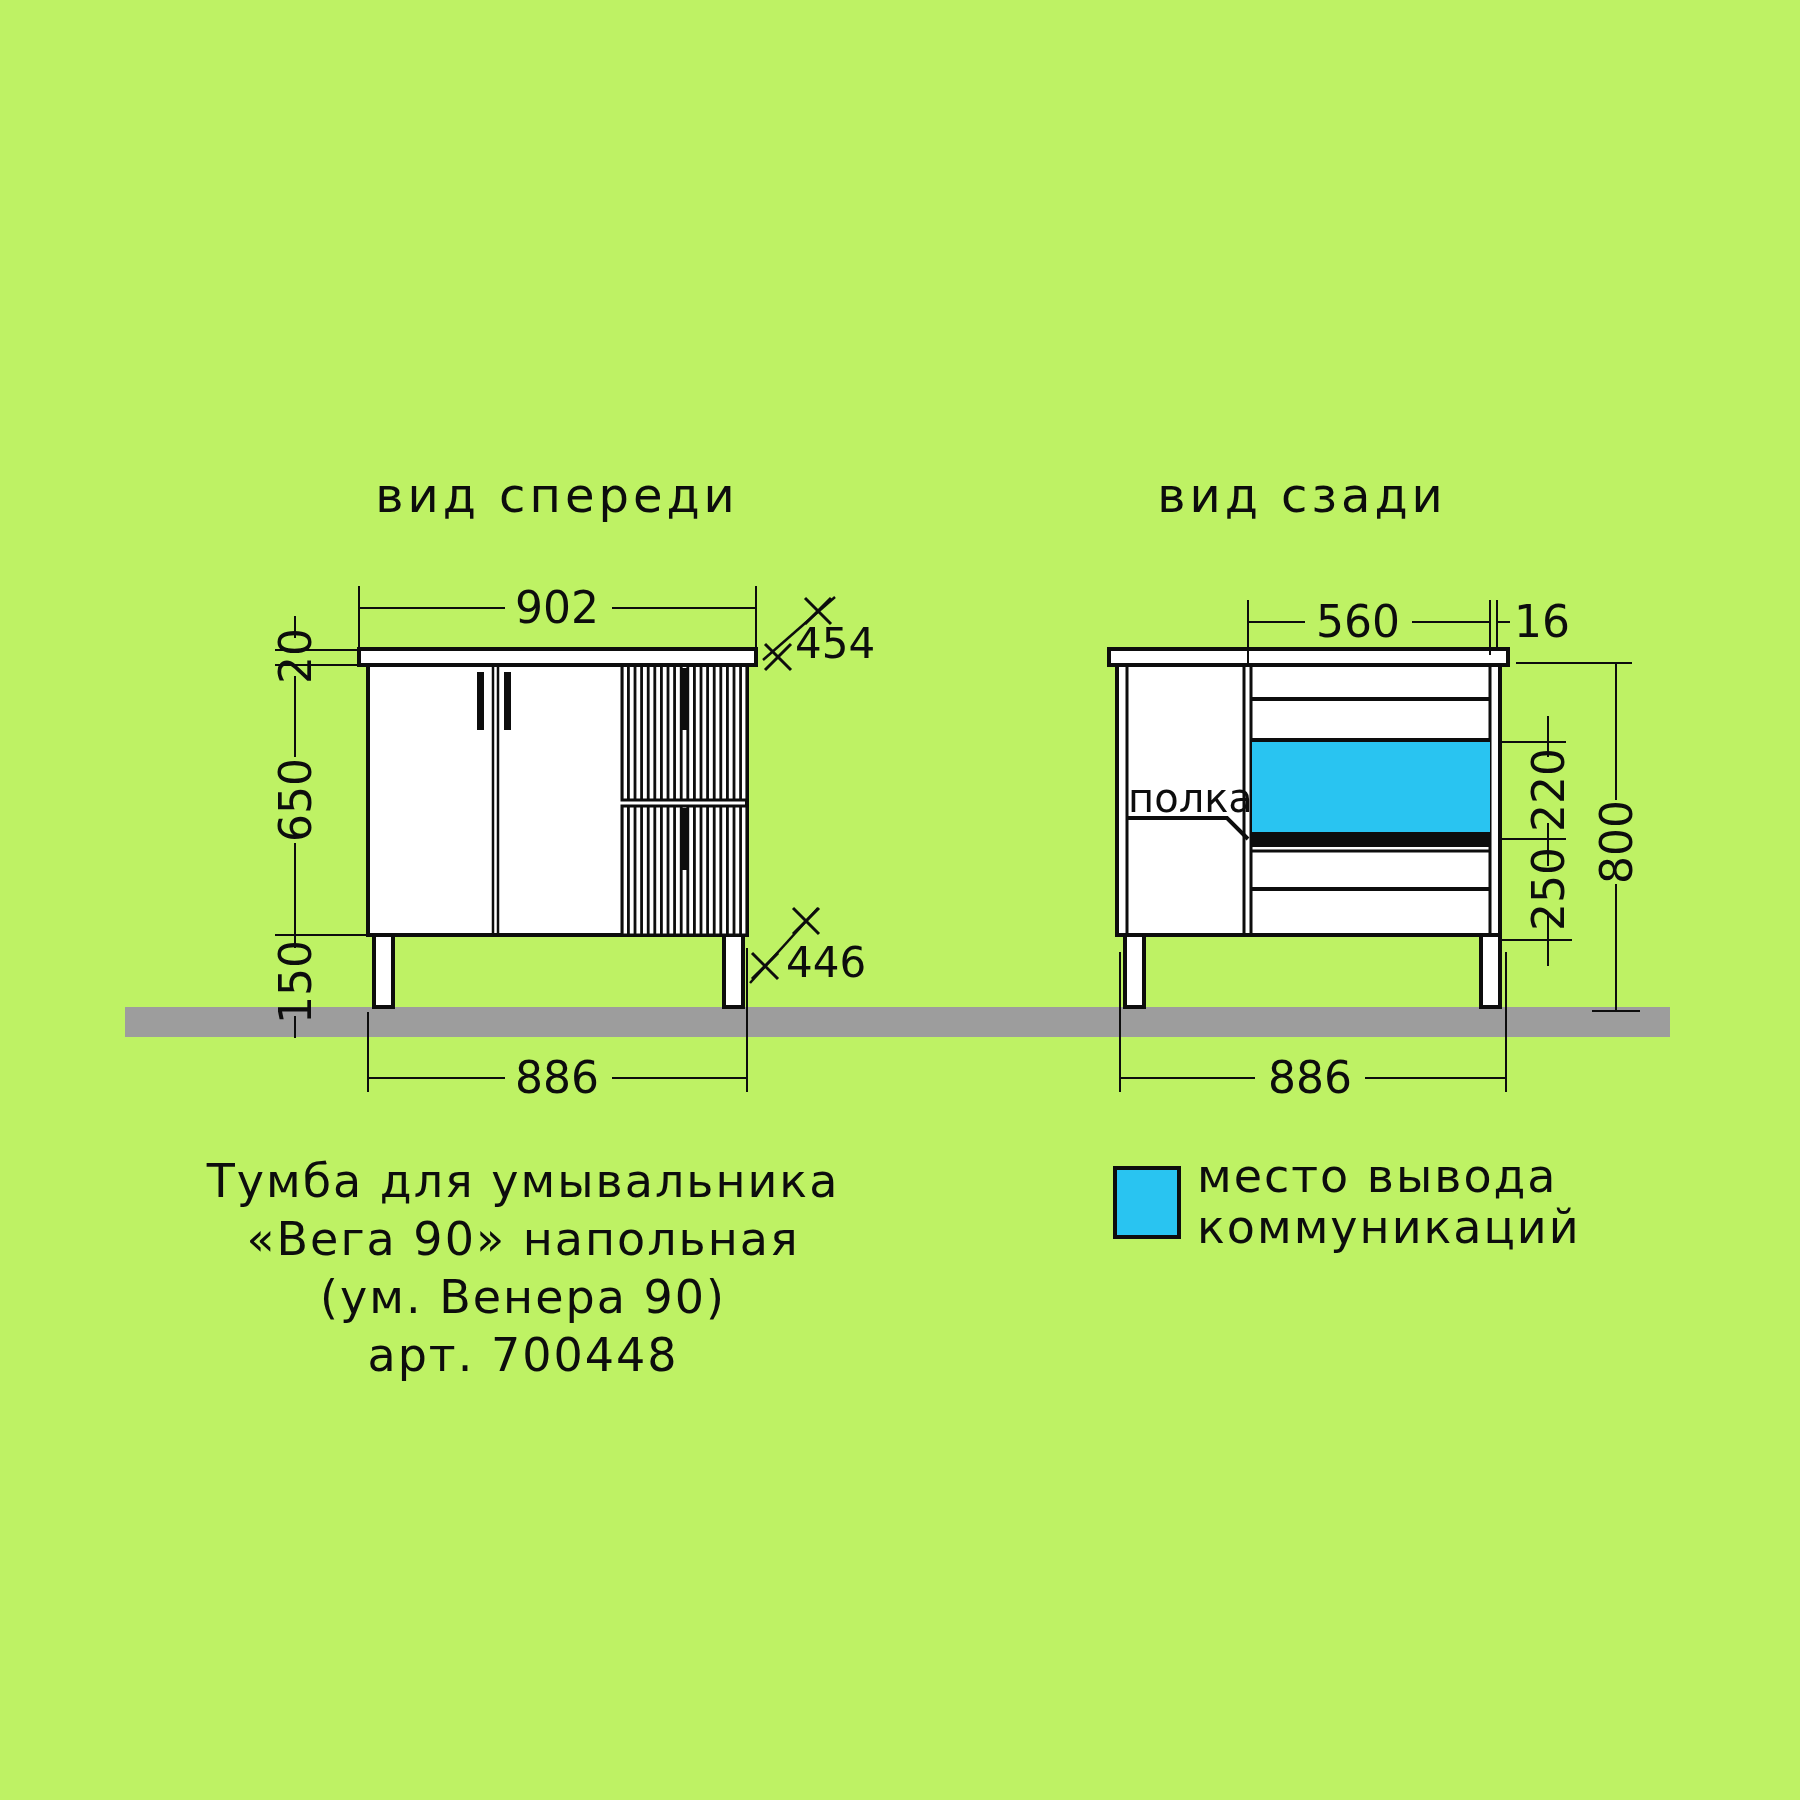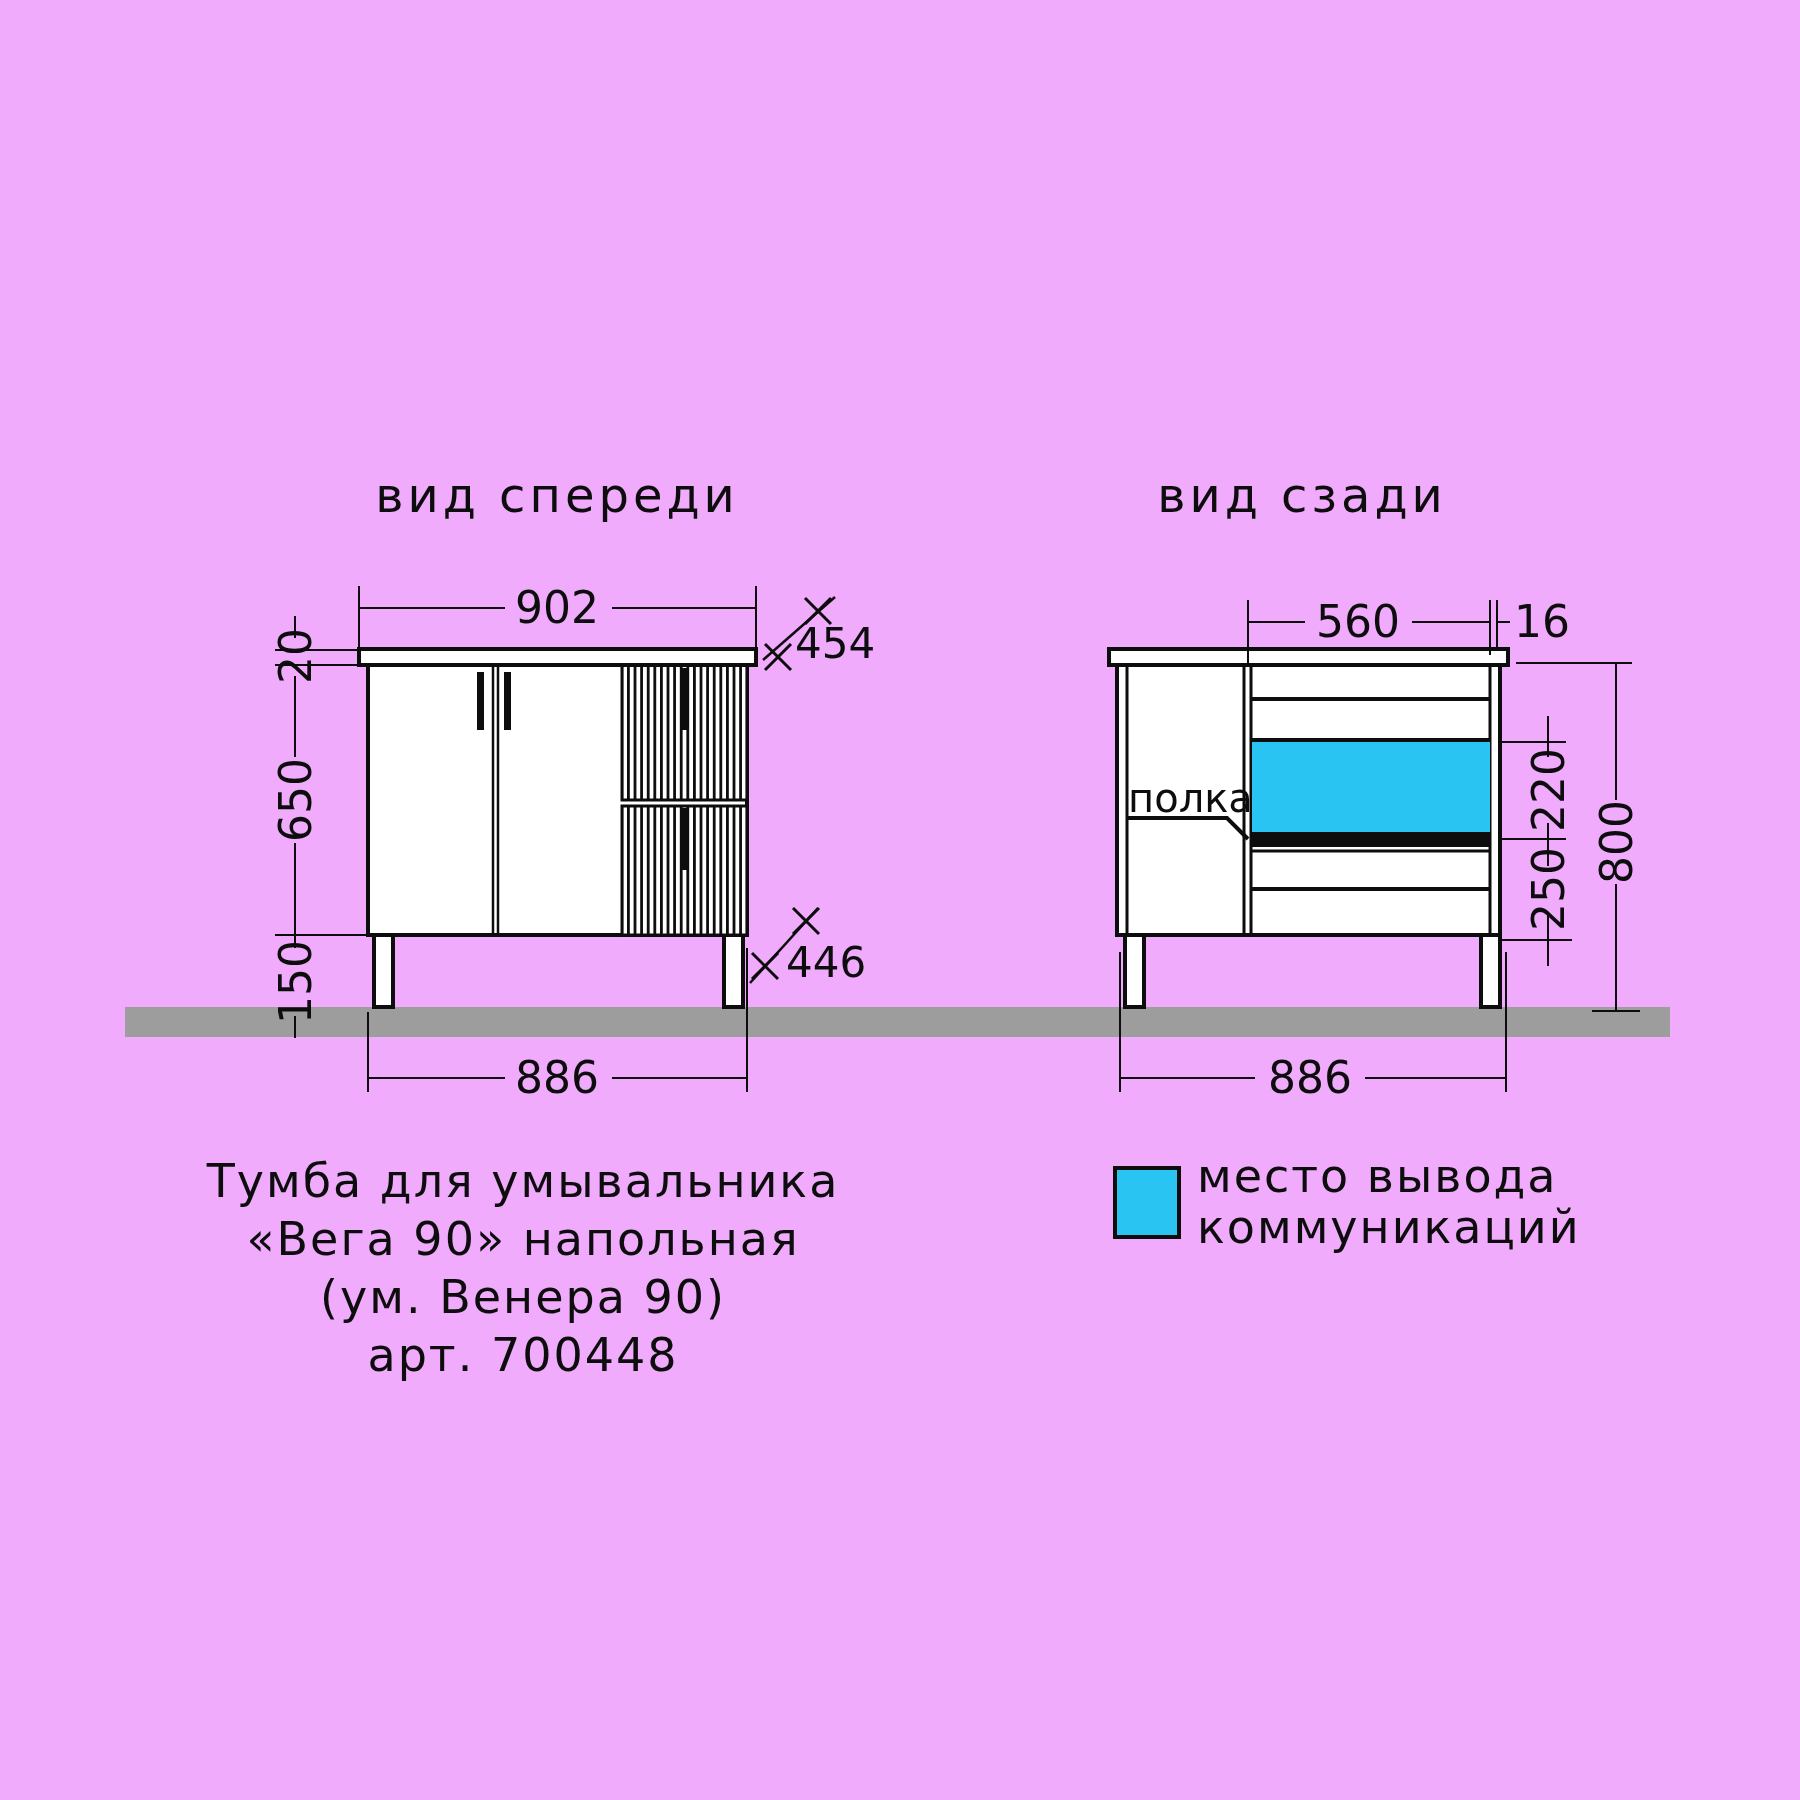--- a/index.html
+++ b/index.html
@@ -1,16 +1,16 @@
 <!DOCTYPE html>
 <html><head>
 <meta charset="utf-8">
 <style>
   html,body{margin:0;padding:0;background:#ffffff;}
-  .canvas{width:1800px;height:1800px;position:relative;background:#f0abfc;overflow:hidden;}
+  .canvas{width:1800px;height:1800px;position:relative;background:#bef264;overflow:hidden;}
   svg{display:block;}
   text{font-family:"DejaVu Sans",sans-serif;fill:#0d0d0d;}
   .title{font-size:48px;letter-spacing:4px;}
   .dim{font-size:44px;}
   .dim-small{font-size:42px;}
   .shelf{font-size:40px;}
   .caption{font-size:46px;letter-spacing:2px;}
   .legendtxt{font-size:46px;letter-spacing:2px;}
   .ln{stroke:#0d0d0d;}
 </style>

